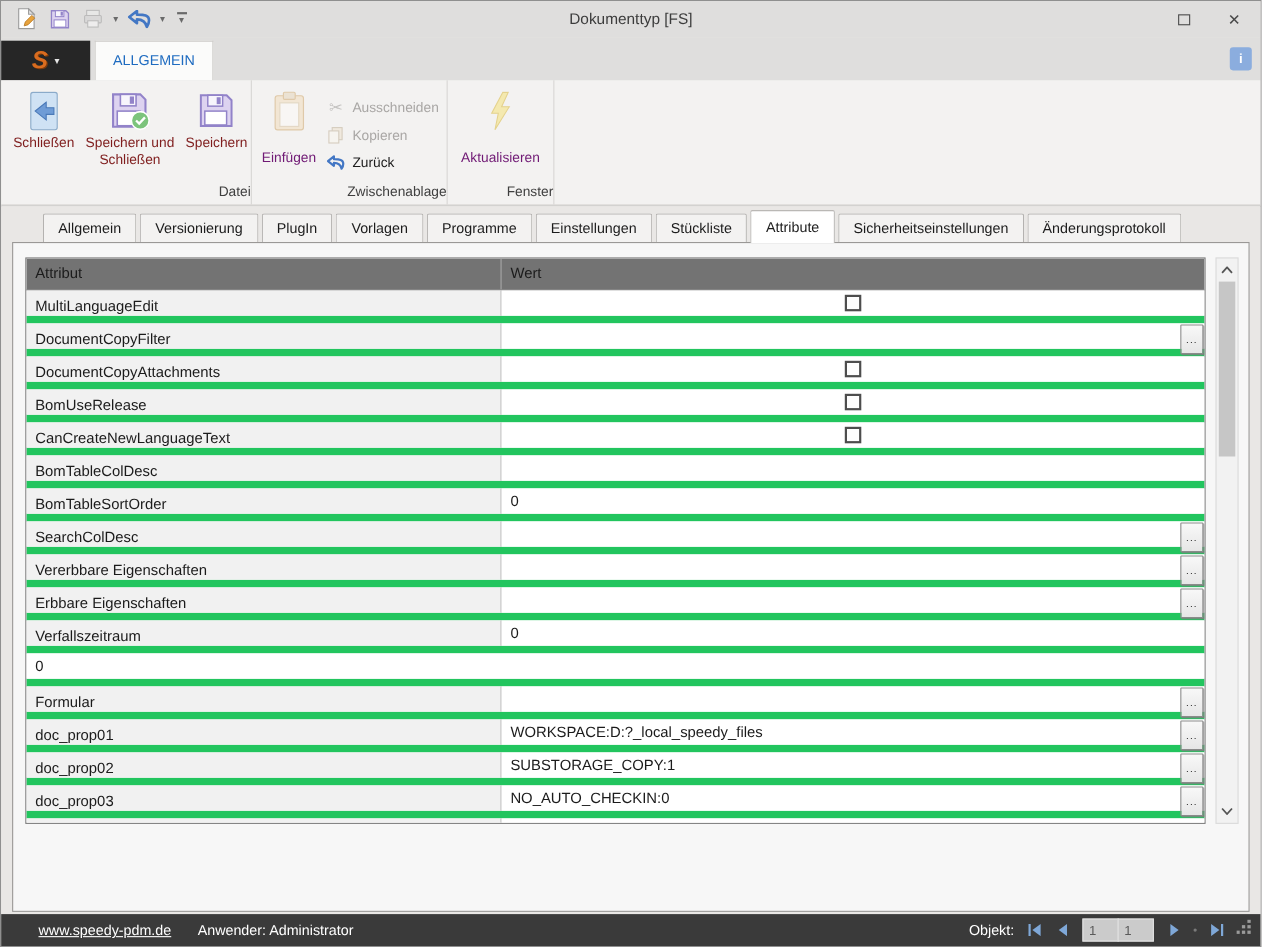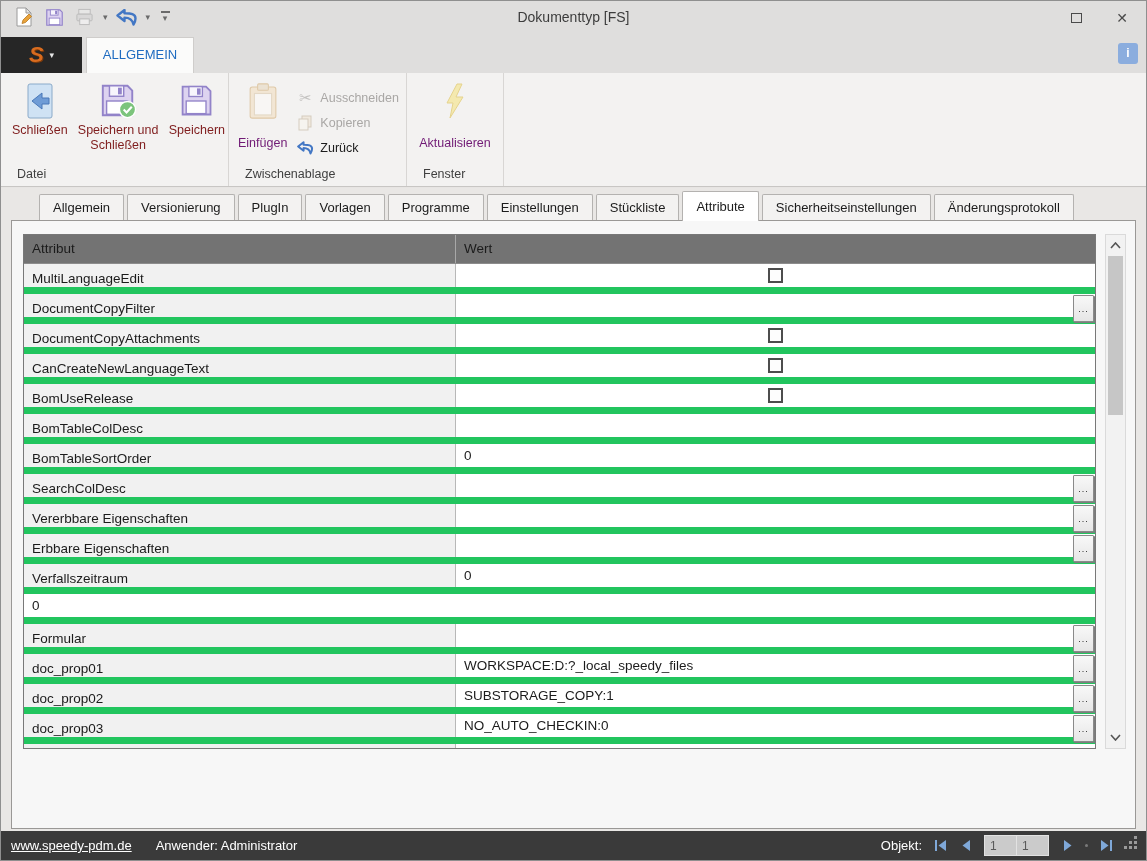--- a/index.html
+++ b/index.html
@@ -26,21 +26,21 @@
   .app-button .caret { color:#e8e8e8; }
   .ribbon-active-tab { position:absolute; left:85px; top:3px; width:108px; height:36px; background:#fbfbfa; border:1px solid #cfcdcb; border-bottom:none; text-align:center; line-height:34px; font-size:13px; color:#1e6bc0; }
   .info-btn { position:absolute; right:8px; top:9px; width:20px; height:21px; background:#8badde; border-radius:3px; color:#ffffff; font-size:12px; font-weight:bold; text-align:center; line-height:21px; }
 
   
   .ribbon-body { position:absolute; top:72px; left:0; right:0; height:114px; background:#f3f2f1; border-bottom:1px solid #c8c6c4; display:flex; }
   .rgroup { position:relative; height:100%; border-right:1px solid #d8d6d4; display:flex; align-items:flex-start; padding-top:4px; }
   .rgroup.g-datei { width:228px; padding-left:8px; }
   .rgroup.g-zwischen { width:178px; padding-left:6px; }
   .rgroup.g-fenster { width:97px; justify-content:center; }
-  .group-label { position:absolute; bottom:5px; left:16px; width:100%; text-align:left; font-size:12.5px; color:#3f3f3f; }
+  .group-label { position:absolute; bottom:5px; left:0; width:100%; text-align:right; font-size:12.5px; color:#3f3f3f; }
   .bigbtn { display:flex; flex-direction:column; align-items:center; padding:2px 3px 0; font-size:12.5px; color:#7f1d1d; text-align:center; line-height:1.2; }
   .bigbtn .icn { height:44px; display:flex; align-items:center; justify-content:center; }
   .bigbtn.disabled { color:#701a75;gap:13px; }
   .bigbtn.disabled .icn svg { opacity:.55; }
   .smallcol { display:flex; flex-direction:column; padding-top:8px; margin-left:2px; }
   .smallbtn { display:flex; align-items:center; gap:6px; height:25px; font-size:12.5px; color:#1c1c1c; padding:0 4px; }
   .smallbtn.disabled { color:#a9a7a5; }
   .smallbtn.disabled .sicn { opacity:.55; }
   .sicn { width:18px; display:flex; justify-content:center; }
   .scissors-glyph { font-size:15px; color:#9d9b99; }
@@ -69,21 +69,21 @@
   .partial-row .pv { flex:1; background:#ffffff; }
 
   
   .vscroll { position:absolute; left:1093px; top:13px; width:21px; height:515px; background:#f2f2f2; border:1px solid #dadada; }
   .sb-btn { position:absolute; left:0; width:19px; height:19px; display:flex; align-items:center; justify-content:center; }
   .sb-up { top:1px; } .sb-down { bottom:1px; }
   .sb-thumb { position:absolute; left:2px; top:21px; width:15px; height:159px; background:#c6c6c6; }
 
   
   .statusbar { position:absolute; left:0; right:0; bottom:0; height:29px; background:#3a3a3a; color:#ffffff; display:flex; align-items:center; justify-content:space-between; padding:0 8px 0 10px; font-size:13px; }
-  .sb-left { display:flex; align-items:center; gap:24px; }
+  .sb-left { display:flex; align-items:center; gap:24px;margin-left:24px; }
   .sb-link { color:#ffffff; text-decoration:underline; }
   .sb-right { display:flex; align-items:center; gap:10px; }
   .nav-ic { display:flex; align-items:center; justify-content:center; width:16px; height:16px; }
   .nav-inputs { display:flex; }
   .nav-input { width:33px; height:21px; background:#cbcbcb; border:1px solid #e2e2e2; color:#5a5a5a; font-size:12px; font-family:"Liberation Sans",sans-serif; padding:0 0 0 5px; }
   .nav-input + .nav-input { margin-left:-1px; }
   .nav-dot { width:3px; height:3px; border-radius:50%; background:#7a7a7a; }
   .grip { align-self:flex-end; margin-bottom:3px; }
 </style>
 </head>
@@ -270,27 +270,27 @@
               <span class="ellipsis-btn">...</span>
             </div>
         </div>
         <div class="trow">
           <div class="c-attr">DocumentCopyAttachments</div>
           <div class="c-val">
               <span class="checkbox"></span>
             </div>
         </div>
         <div class="trow">
+          <div class="c-attr">BomUseRelease</div>
+          <div class="c-val">
+              <span class="checkbox"></span>
+            </div>
+        </div>
+        <div class="trow">
           <div class="c-attr">CanCreateNewLanguageText</div>
-          <div class="c-val">
-              <span class="checkbox"></span>
-            </div>
-        </div>
-        <div class="trow">
-          <div class="c-attr">BomUseRelease</div>
           <div class="c-val">
               <span class="checkbox"></span>
             </div>
         </div>
         <div class="trow">
           <div class="c-attr">BomTableColDesc</div>
           <div class="c-val">
               <span class="val-text"></span>
             </div>
         </div>

